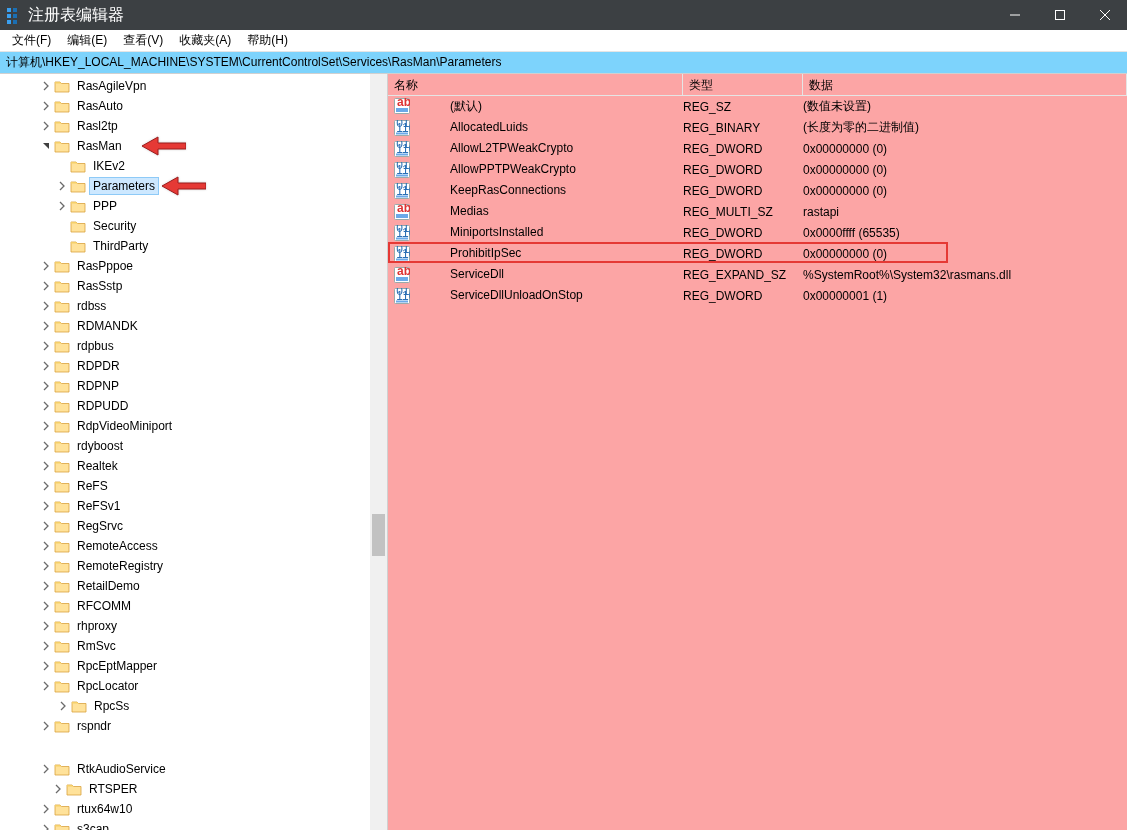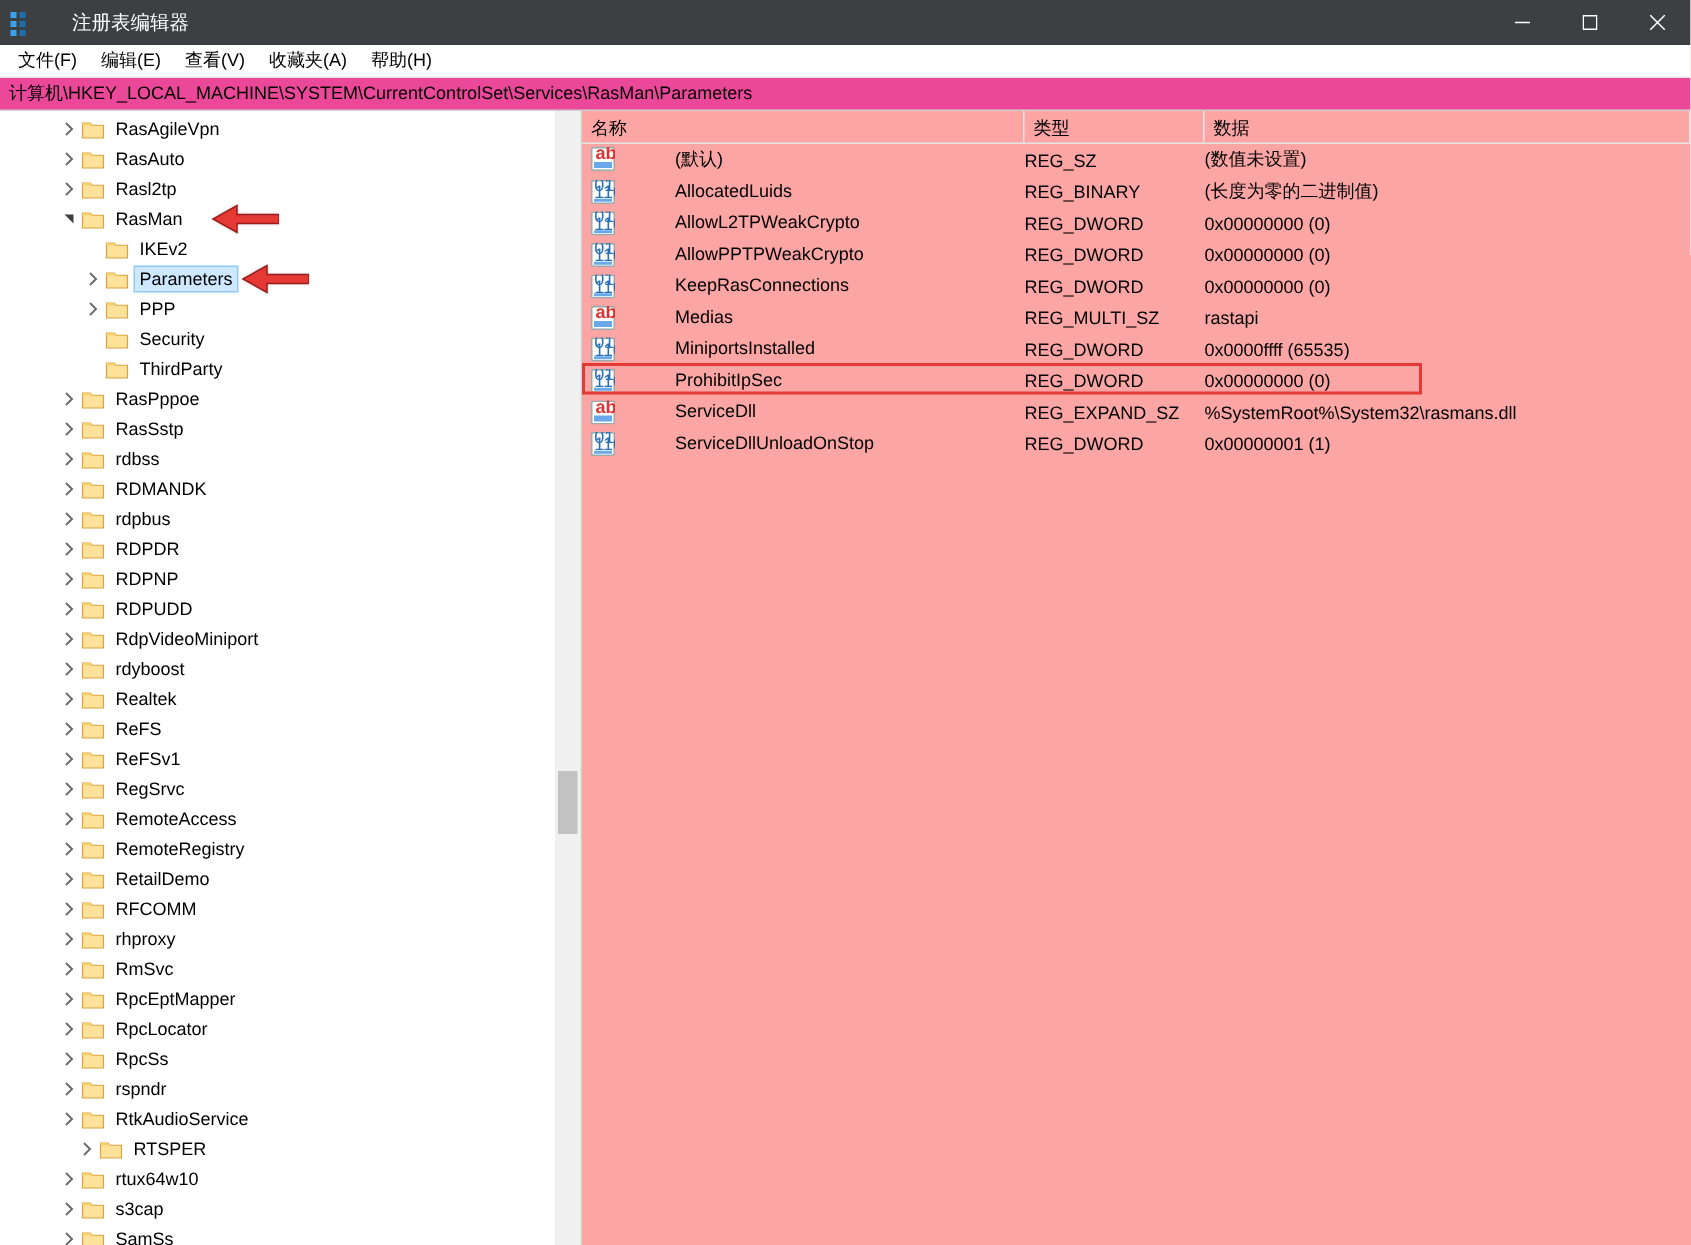--- a/index.html
+++ b/index.html
@@ -2,29 +2,29 @@
 <html><head>
 <meta charset="utf-8">
 <style>
 * { margin: 0; padding: 0; box-sizing: border-box; font-family: "Microsoft YaHei", "Segoe UI", Tahoma, sans-serif; font-size: 12px; }
 html, body { width: 1127px; height: 830px; overflow: hidden; background: #fff; }
 
 .titlebar { height: 30px; background: #3c4043; color: #fff; display: flex; align-items: center; padding-left: 6px; }
 .titlebar .app-icon { width: 16px; height: 16px; margin-right: 6px; display: flex; flex-wrap: wrap; }
 .titlebar .app-icon i { width: 4px; height: 4px; margin: 1px; background: #3aa0f0; display: block; }
 .titlebar .app-icon i.d { background: #1b6fb3; }
-.titlebar .title { flex: 1; font-size: 13px; margin-left: 20px; }
+.titlebar .title { flex: 1; font-size: 16px; }
 .titlebar .winbtns { display: flex; height: 100%; }
 .titlebar .winbtns div { width: 45px; display: flex; align-items: center; justify-content: center; color: #fff; }
 .titlebar .winbtns svg { stroke: #fff; stroke-width: 1; fill: none; }
 
 .menubar { height: 22px; background: #fff; border-bottom: 1px solid #e5e5e5; display: flex; align-items: center; padding-left: 4px; color: #000; }
 .menubar .menu { padding: 2px 8px; cursor: default; }
 
-.pathbar { height: 22px; border-bottom: 1px solid #d0d0d0; display: flex; align-items: center; padding-left: 6px; color: #000; background: #ec4899; }
+.pathbar { height: 22px; border-bottom: 1px solid #d0d0d0; display: flex; align-items: center; padding-left: 6px; color: #000; background: #7dd3fc; }
 
 .workspace { display: flex; height: calc(830px - 30px - 22px - 22px); }
 
 .treepanel { width: 388px; border-right: 1px solid #d0d0d0; overflow: hidden; position: relative; background: #fff; }
 .tree { padding-top: 2px; position: relative; }
 .tree-row { display: flex; align-items: center; height: 20px; white-space: nowrap; cursor: default; position: relative; }
 .tree-row .exp { width: 16px; height: 16px; display: flex; align-items: center; justify-content: center; color: #6b6b6b; }
 .tree-row .exp svg { width: 10px; height: 10px; }
 .tree-row .folder-icon { width: 16px; height: 14px; margin-right: 4px; }
 .tree-row .label { padding: 1px 3px; }
@@ -429,21 +429,21 @@
           <span class="exp">
             <svg viewBox="0 0 10 10">
               <use href="#chev-right"></use>
             </svg>
           </span>
           <span class="folder-icon"><svg width="16" height="14" viewBox="0 0 16 14">
               <use href="#folder-ic"></use>
             </svg></span>
           <span class="label">RpcLocator</span>
         </div>
-        <div class="tree-row" style="padding-left: 38px;">
+        <div class="tree-row" style="padding-left: 38px; margin-left: 17px;">
           <span class="exp">
             <svg viewBox="0 0 10 10">
               <use href="#chev-right"></use>
             </svg>
           </span>
           <span class="folder-icon"><svg width="16" height="14" viewBox="0 0 16 14">
               <use href="#folder-ic"></use>
             </svg></span>
           <span class="label">RpcSs</span>
         </div>
@@ -451,21 +451,21 @@
           <span class="exp">
             <svg viewBox="0 0 10 10">
               <use href="#chev-right"></use>
             </svg>
           </span>
           <span class="folder-icon"><svg width="16" height="14" viewBox="0 0 16 14">
               <use href="#folder-ic"></use>
             </svg></span>
           <span class="label">rspndr</span>
         </div>
-        <div class="tree-row" style="padding-left: 38px;">
+        <div class="tree-row" style="padding-left: 38px; margin-top: 23px;">
           <span class="exp">
             <svg viewBox="0 0 10 10">
               <use href="#chev-right"></use>
             </svg>
           </span>
           <span class="folder-icon"><svg width="16" height="14" viewBox="0 0 16 14">
               <use href="#folder-ic"></use>
             </svg></span>
           <span class="label">RtkAudioService</span>
         </div>

